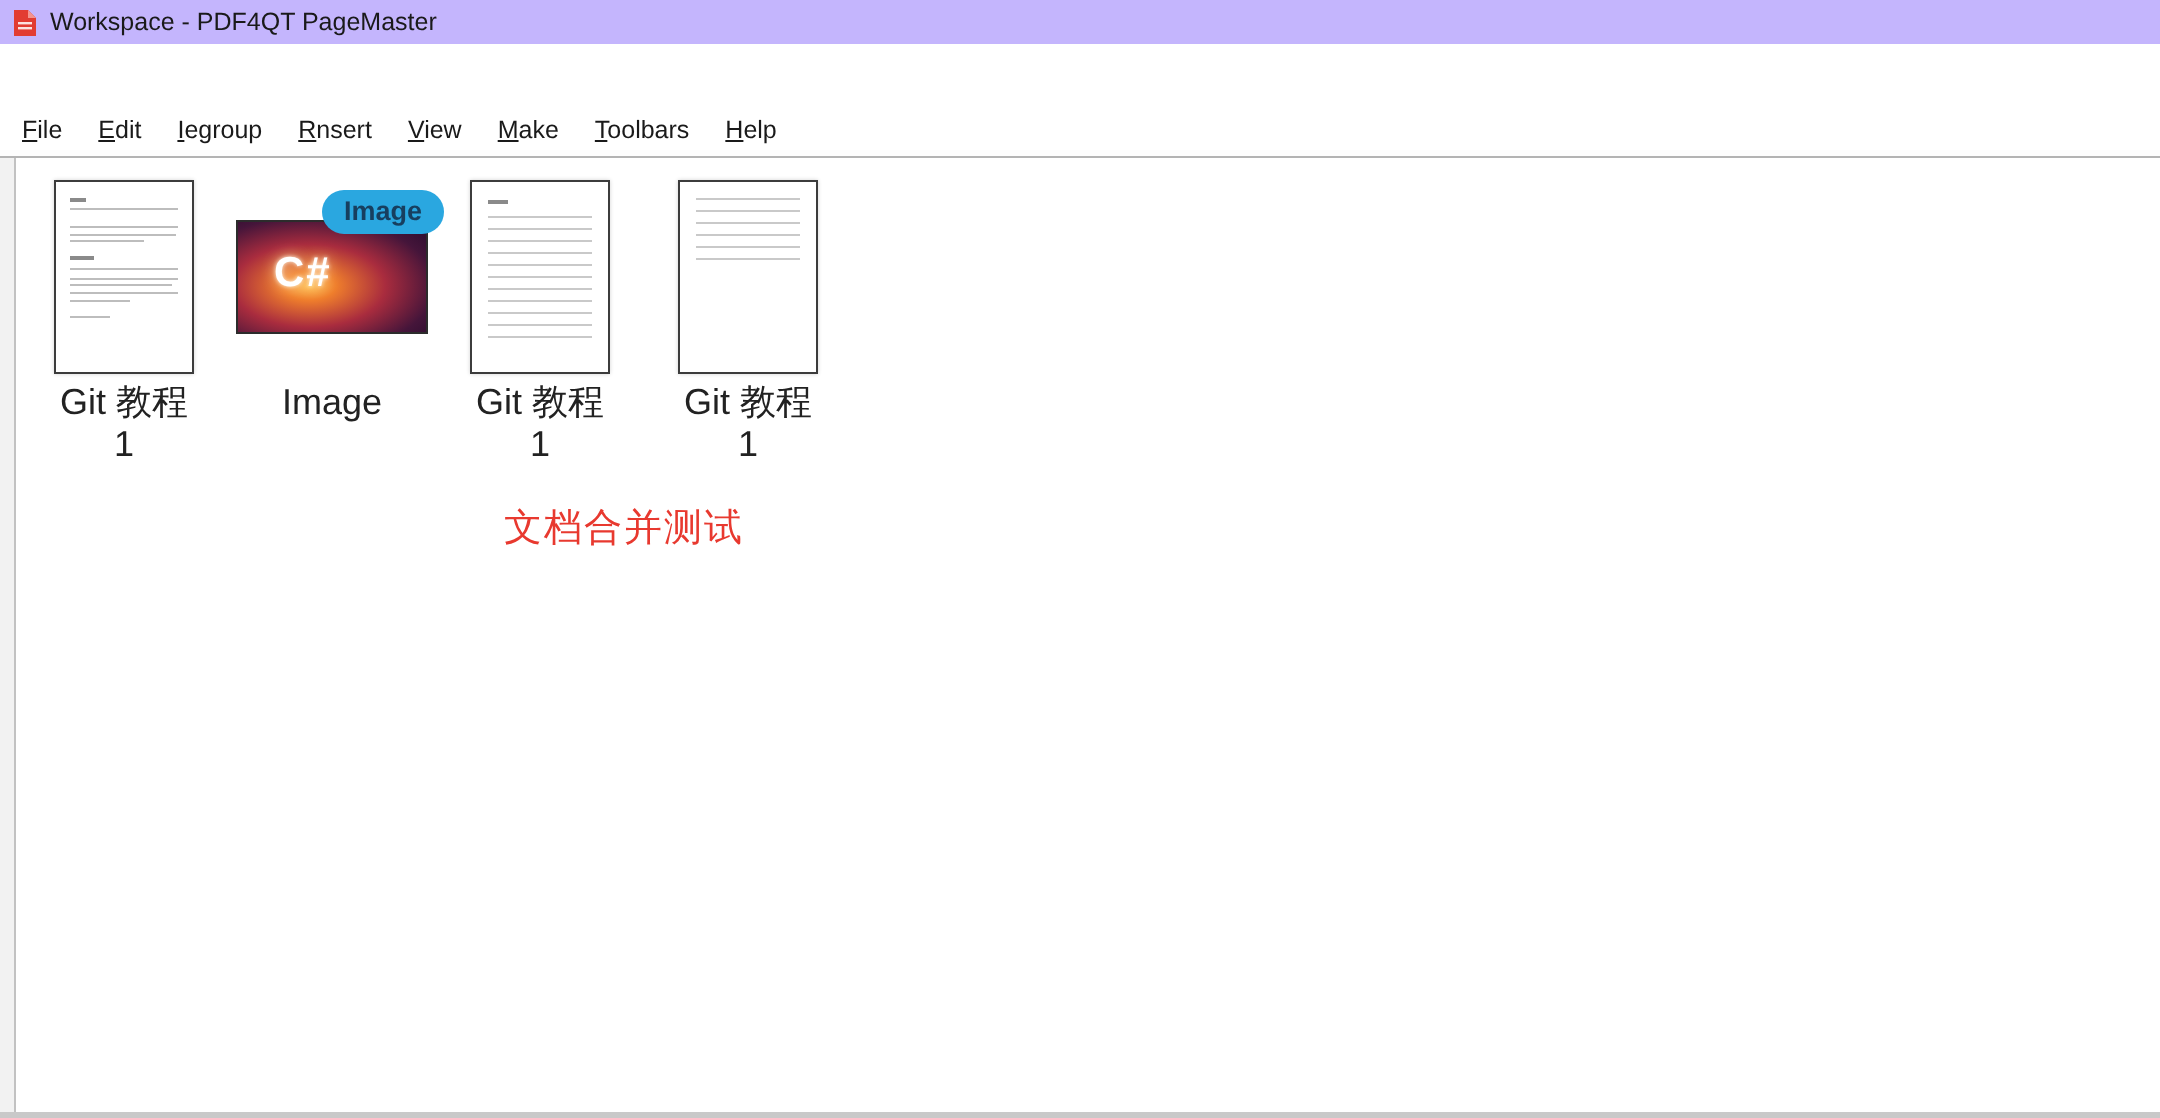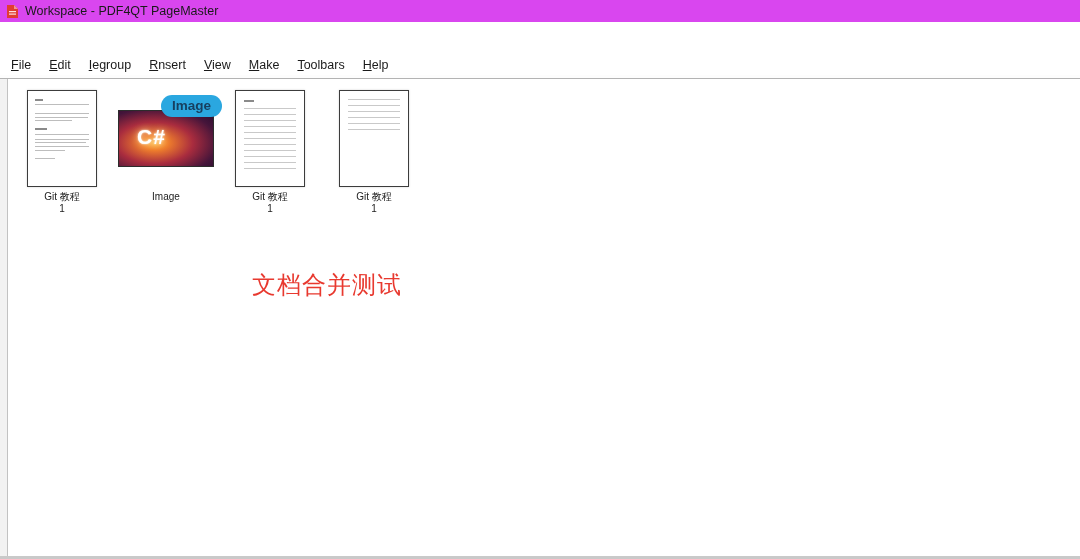--- a/index.html
+++ b/index.html
@@ -1,21 +1,21 @@
 <!DOCTYPE html>
 <html><head>
 <meta charset="utf-8">
 <style>
   * { box-sizing: border-box; margin: 0; padding: 0; }
   html,body { width:1080px; height:559px; }
   body { font-family: "Liberation Sans", sans-serif; background:#fff; color:#1a1a1a; overflow:hidden; }
   .app { position:relative; width:1080px; height:559px; background:#fff; }
 
   
-  .titlebar { height:22px; display:flex; align-items:center; gap:6px; padding-left:6px; background:#d946ef; }
+  .titlebar { height:22px; display:flex; align-items:center; gap:6px; padding-left:6px; background:#c4b5fd; }
   .titlebar .title { font-size:12.5px; color:#1a1a1a; }
   .applogo svg { display:block; }
 
   
   .menubar { height:21px; display:flex; align-items:center; padding-left:2px; background:#fff;margin-top:32px; }
   .menu-item { font-size:12.5px; padding:2px 9px; cursor:default; white-space:nowrap; }
   .mn { text-decoration:underline; }
 
   
   .toolbar { height:34px; display:flex; align-items:center; padding-left:1px; background:#fdfdfd; border-bottom:1px solid #d6d6d6; }
@@ -37,23 +37,23 @@
   .ln { position:absolute; background:#bdbdbd; height:1px; }
   .ln.dark { background:#8a8a8a; height:2px; }
   .toc-lines { position:absolute; left:12%; right:12%; top:18%; background:repeating-linear-gradient(to bottom,#c9c9c9 0 1px,transparent 1px 6px); }
   .toc-head { position:absolute; left:12%; top:9%; width:14%; height:2px; background:#8a8a8a; }
 
   .imgbox { position:relative; width:96px; height:57px; border:1px solid #2c2c2c;
     background:radial-gradient(ellipse at 38% 58%, #ffc257 0%, #ef7e2c 16%, #a92c3e 46%, #45153a 76%, #260b2c 100%); }
   .imgbox .cs { position:absolute; left:18px; top:14px; font-size:21px; font-weight:bold; color:#fff; text-shadow:0 0 7px #ffd9a0, 0 0 2px #fff; letter-spacing:1px; }
   .badge { position:absolute; left:42px; top:-16px; background:#2aa7e0; color:#173f5f; font-size:13.5px; font-weight:bold; padding:4px 11px 5px 11px; border-radius:14px; line-height:1; }
 
-  .caption { margin-top:4px; text-align:center; font-size:10px; color:#222; line-height:1.18; }
-
-  .annotation { position:absolute; left:252px; top:190px; font-size:24px; color:#e8392f; letter-spacing:1px; white-space:nowrap; }
+  .caption { margin-top:4px; text-align:center; font-size:18px; color:#222; line-height:1.18; }
+
+  .annotation { position:absolute; left:252px; top:172px; font-size:19px; color:#e8392f; letter-spacing:1px; white-space:nowrap; }
 
   text.svgt { font-family:"Liberation Sans",sans-serif; }
 </style>
 </head>
 <body>
 
 <div class="app">
 
   <div class="titlebar">
     <span class="applogo">

